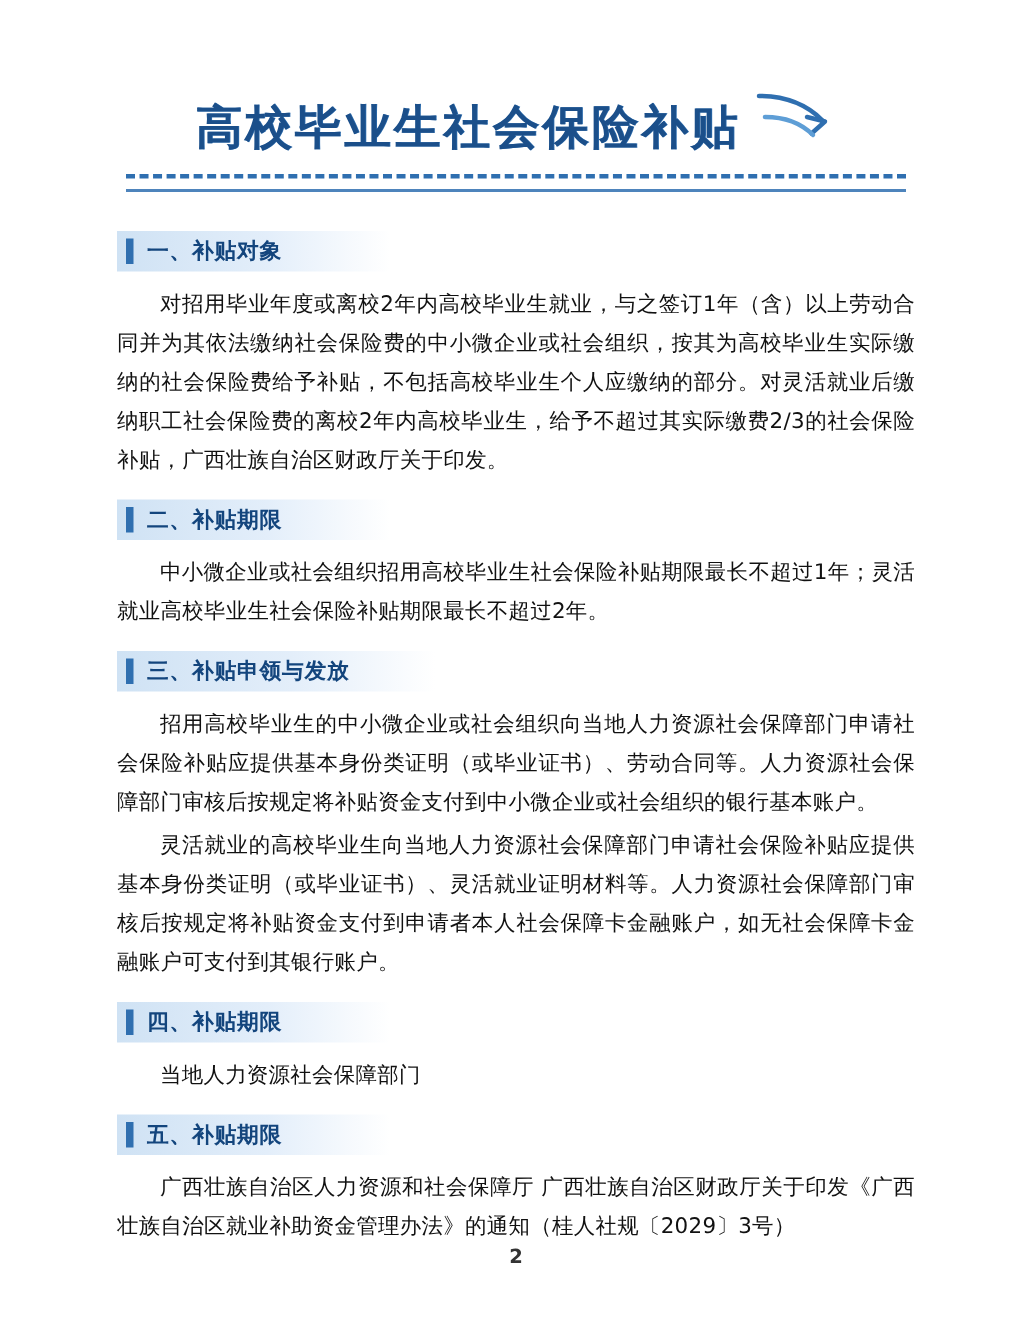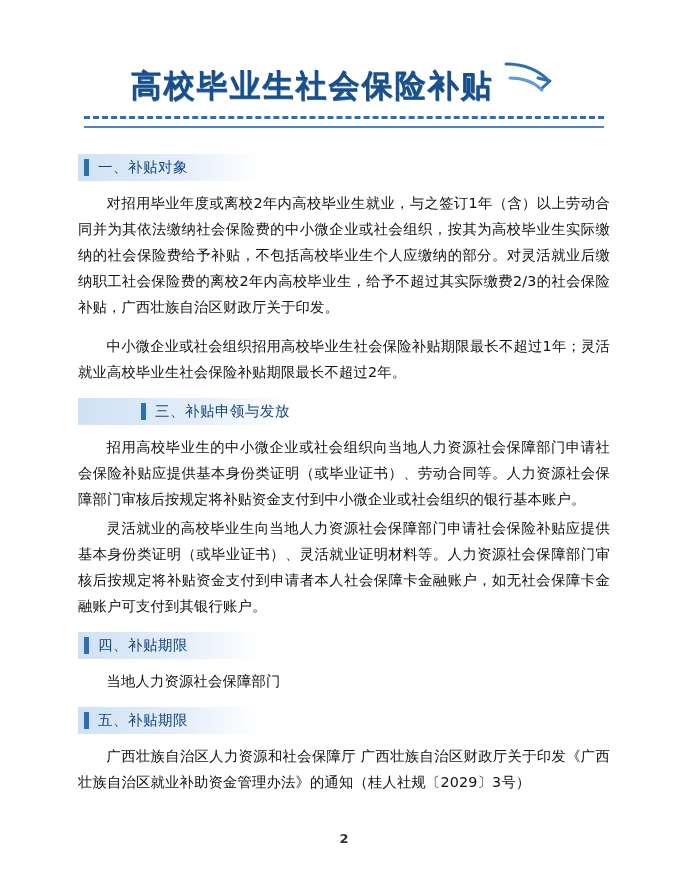--- a/index.html
+++ b/index.html
@@ -90,26 +90,26 @@
     width: 5px;
     height: 17px;
     background: #2f6fb0;
     margin-left: 6px;
     margin-right: 9px;
     flex: none;
   }
   .sec-head .txt {
     font-family: "DejaVu Sans", "Liberation Sans", sans-serif;
     font-size: 14.5px;
-    font-weight: normal;
+    font-weight: bold;
     color: #13457d;
     letter-spacing: 0.5px;
     white-space: nowrap;
   }
-  .sec-head.wide { width: 212px; justify-content: flex-end; }
+  .sec-head.wide { width: 212px; }
 
   p.para {
     margin: 0 0 3px 0;
     font-family: "DejaVu Sans", "Liberation Sans", sans-serif;
     font-size: 14.3px;
     line-height: 26px;
     color: #111111;
     text-align: justify;
     text-indent: 2em;
     letter-spacing: 0.2px;
@@ -153,20 +153,24 @@
 
     <div class="section gap-lg">
       <div class="sec-head">
         <span class="bar"></span>
         <span class="txt">一、补贴对象</span>
       </div>
       <p class="para">对招用毕业年度或离校2年内高校毕业生就业，与之签订1年（含）以上劳动合同并为其依法缴纳社会保险费的中小微企业或社会组织，按其为高校毕业生实际缴纳的社会保险费给予补贴，不包括高校毕业生个人应缴纳的部分。对灵活就业后缴纳职工社会保险费的离校2年内高校毕业生，给予不超过其实际缴费2/3的社会保险补贴，广西壮族自治区财政厅关于印发。</p>
     </div>
 
     <div class="section gap-lg">
+      <div class="sec-head">
+        <span class="bar"></span>
+        <span class="txt">二、补贴期限</span>
+      </div>
       <p class="para">中小微企业或社会组织招用高校毕业生社会保险补贴期限最长不超过1年；灵活就业高校毕业生社会保险补贴期限最长不超过2年。</p>
     </div>
 
     <div class="section gap-lg">
       <div class="sec-head wide">
         <span class="bar"></span>
         <span class="txt">三、补贴申领与发放</span>
       </div>
       <p class="para">招用高校毕业生的中小微企业或社会组织向当地人力资源社会保障部门申请社会保险补贴应提供基本身份类证明（或毕业证书）、劳动合同等。人力资源社会保障部门审核后按规定将补贴资金支付到中小微企业或社会组织的银行基本账户。</p>
       <p class="para">灵活就业的高校毕业生向当地人力资源社会保障部门申请社会保险补贴应提供基本身份类证明（或毕业证书）、灵活就业证明材料等。人力资源社会保障部门审核后按规定将补贴资金支付到申请者本人社会保障卡金融账户，如无社会保障卡金融账户可支付到其银行账户。</p>

